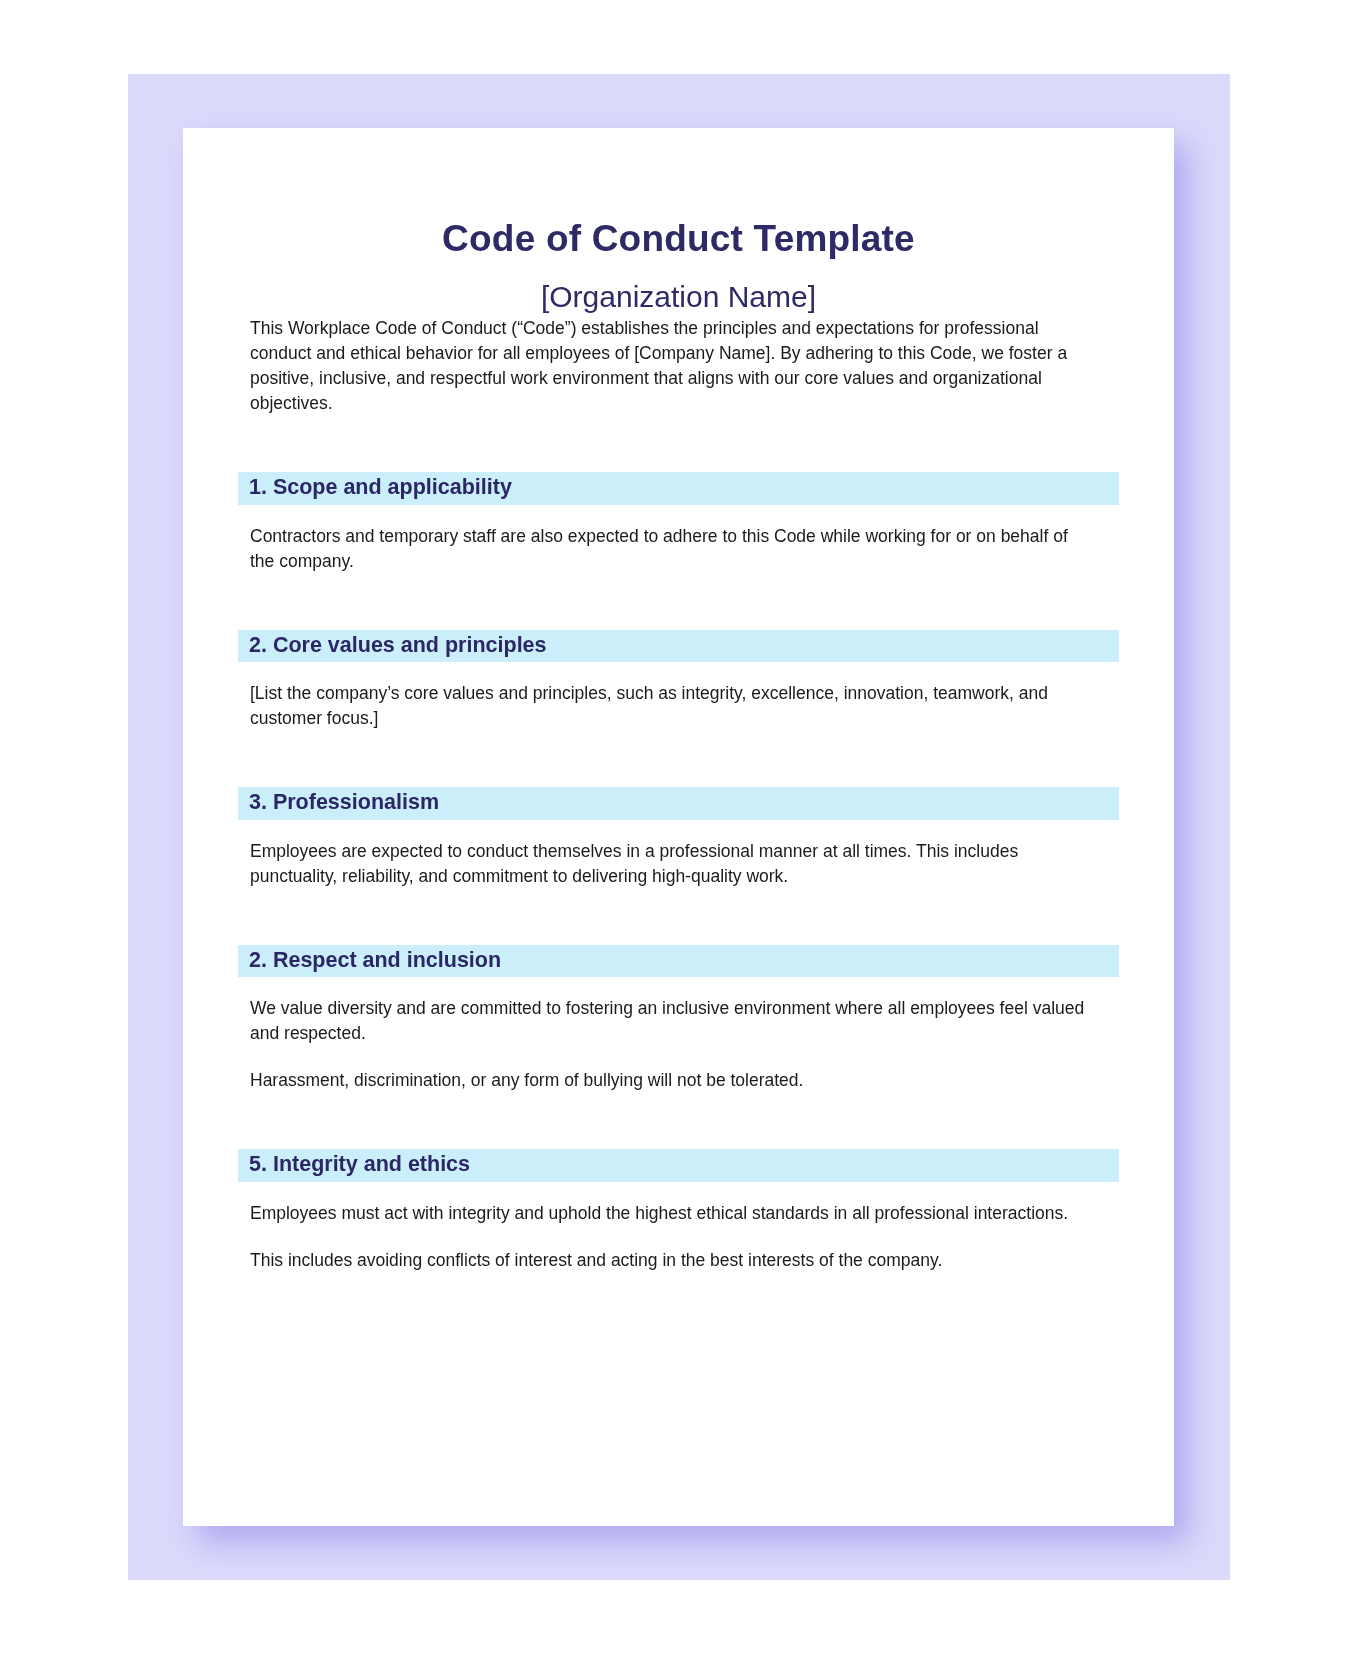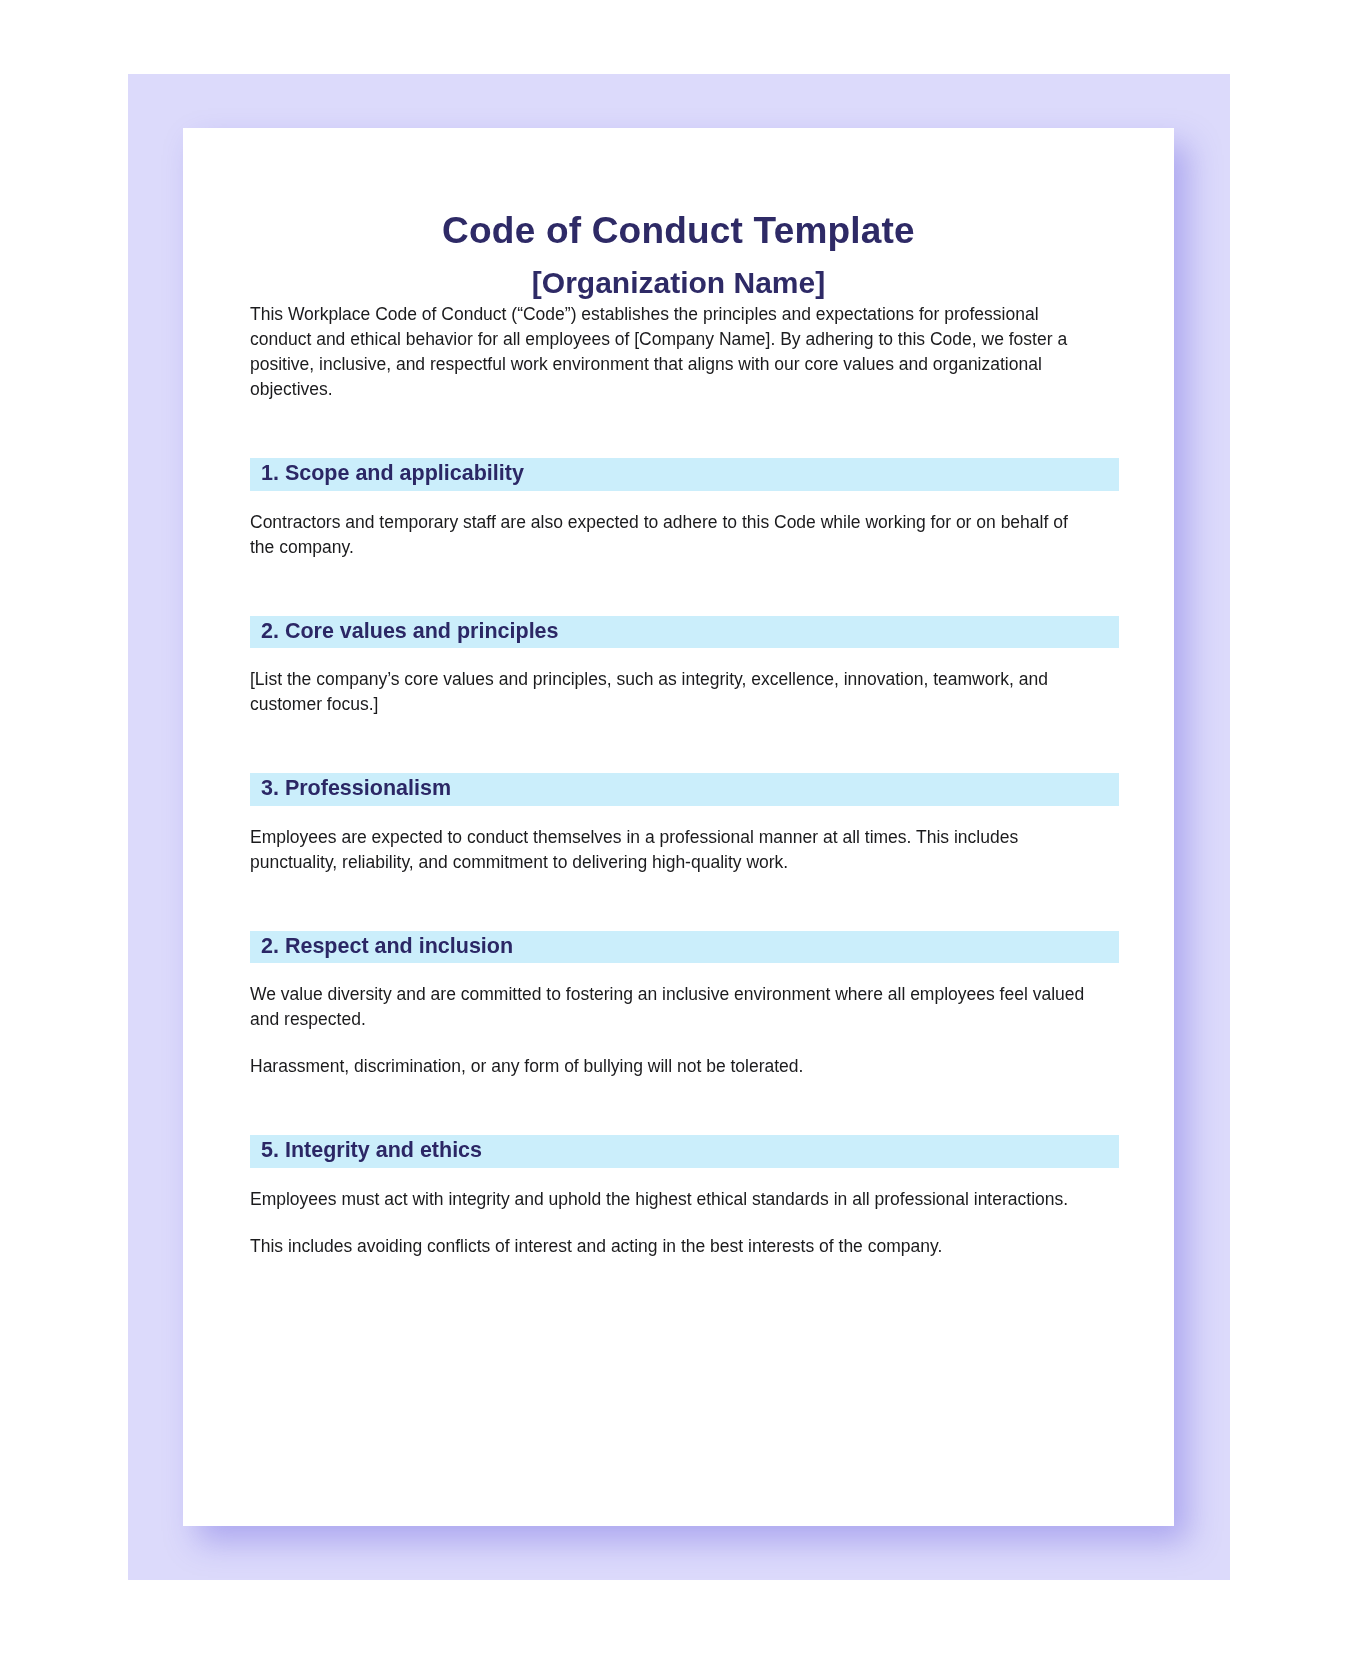--- a/index.html
+++ b/index.html
@@ -25,48 +25,48 @@
     top: 54px;
     width: 991px;
     height: 1398px;
     background: #ffffff;
     box-shadow: 14px 16px 30px rgba(96, 88, 220, 0.38);
   }
   .content {
     padding: 72px 55px 0 55px;
   }
   .doc-title {
-    margin: 8px;
+    margin: 16px;
     text-align: center;
     color: #2e2a66;
     font-size: 37px;
     line-height: 46px;
     font-weight: 700;
     letter-spacing: 0.2px;
   }
   .doc-subtitle {
     margin: 10px 0 0 0;
     text-align: center;
     color: #2e2a66;
     font-size: 30px;
     line-height: 38px;
-    font-weight: 700;
+    font-weight: 400;
   }
   .intro {
     margin-top: 50px;
   }
   .body-par {
     margin: 0 0 22px 12px;
     max-width: 842px;
     color: #1b1b1d;
     font-size: 17.5px;
     line-height: 25px;
   }
   .section-heading {
-    margin: 56px 0 19px 12px;
+    margin: 56px 0 19px 0;
     background: #cbeefb;
     color: #2b2765;
     font-size: 21.5px;
     line-height: 22.5px;
     font-weight: 700;
     padding: 4px 11px 6px 11px;
   }
 </style>
 </head>
 <body>

